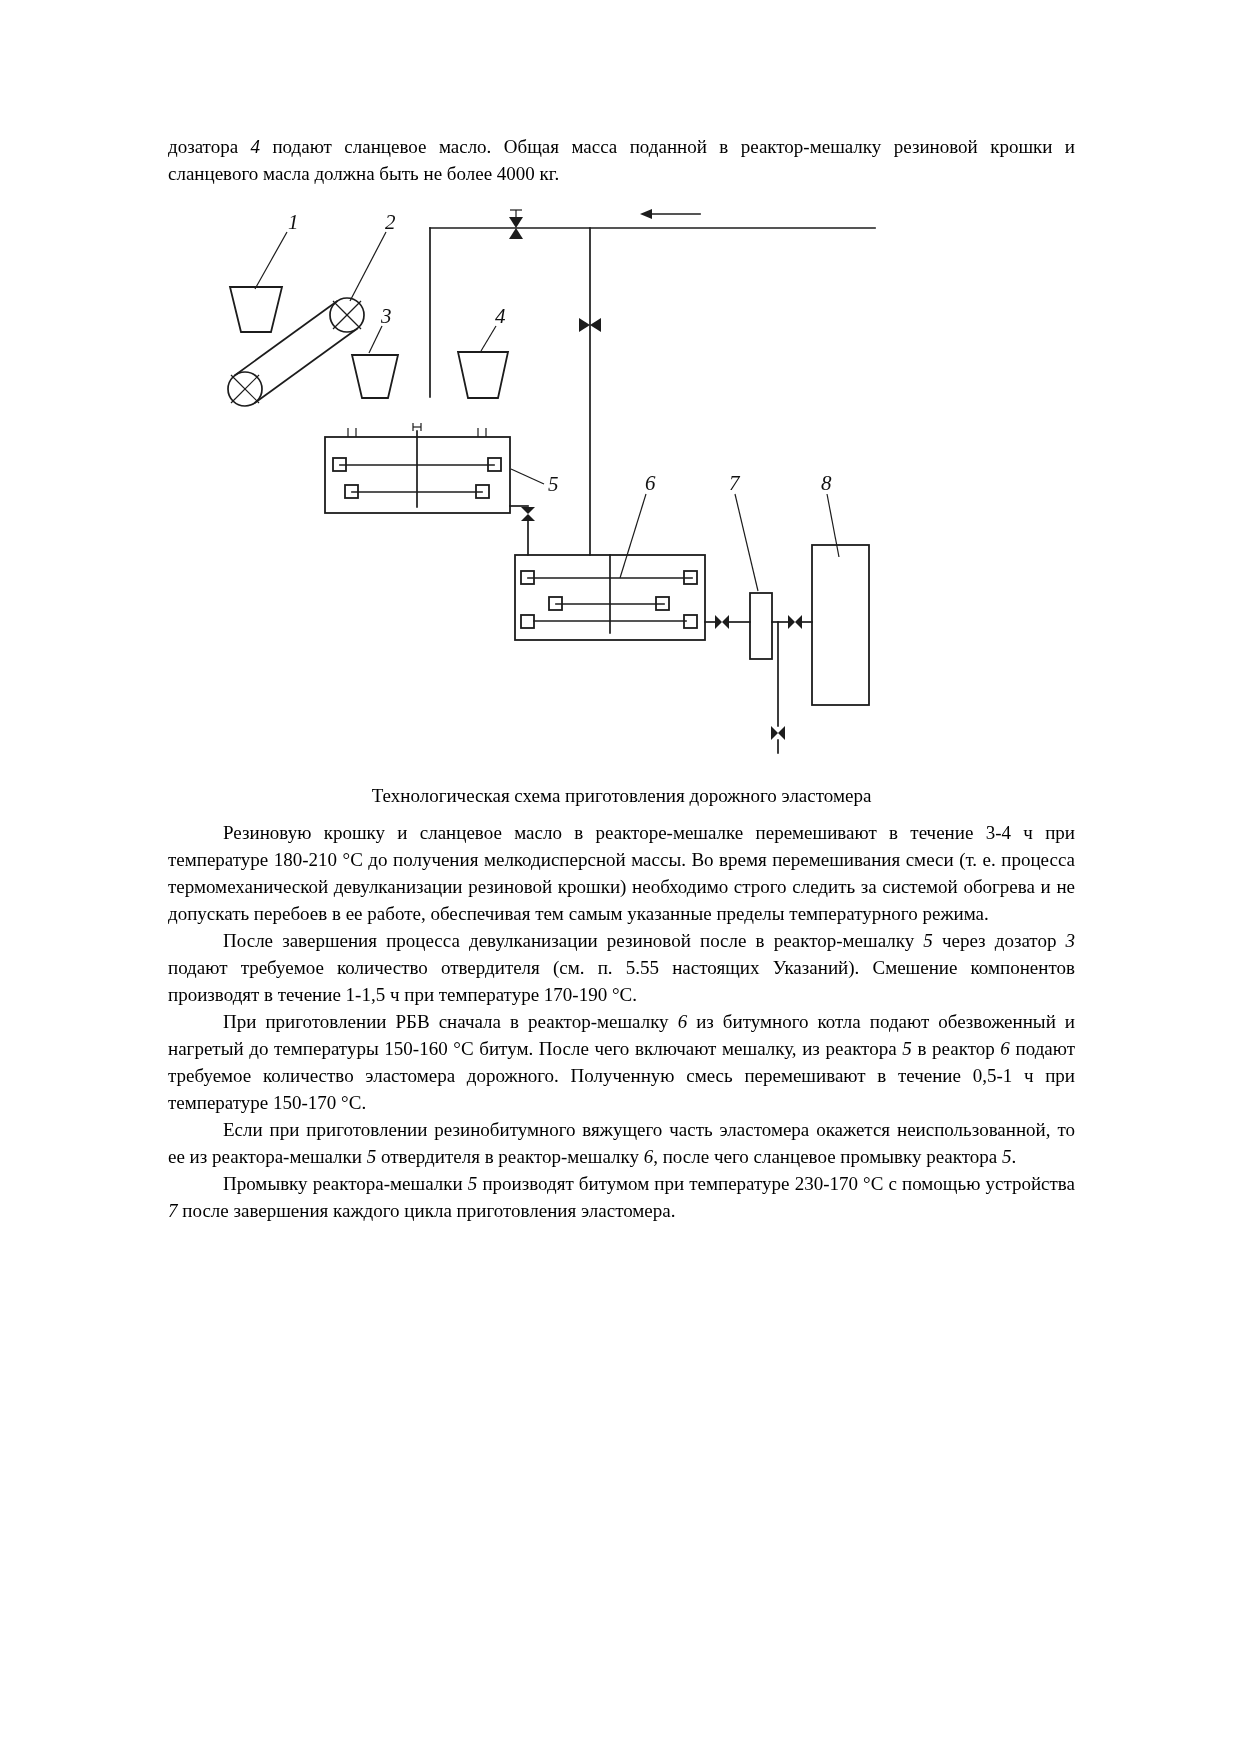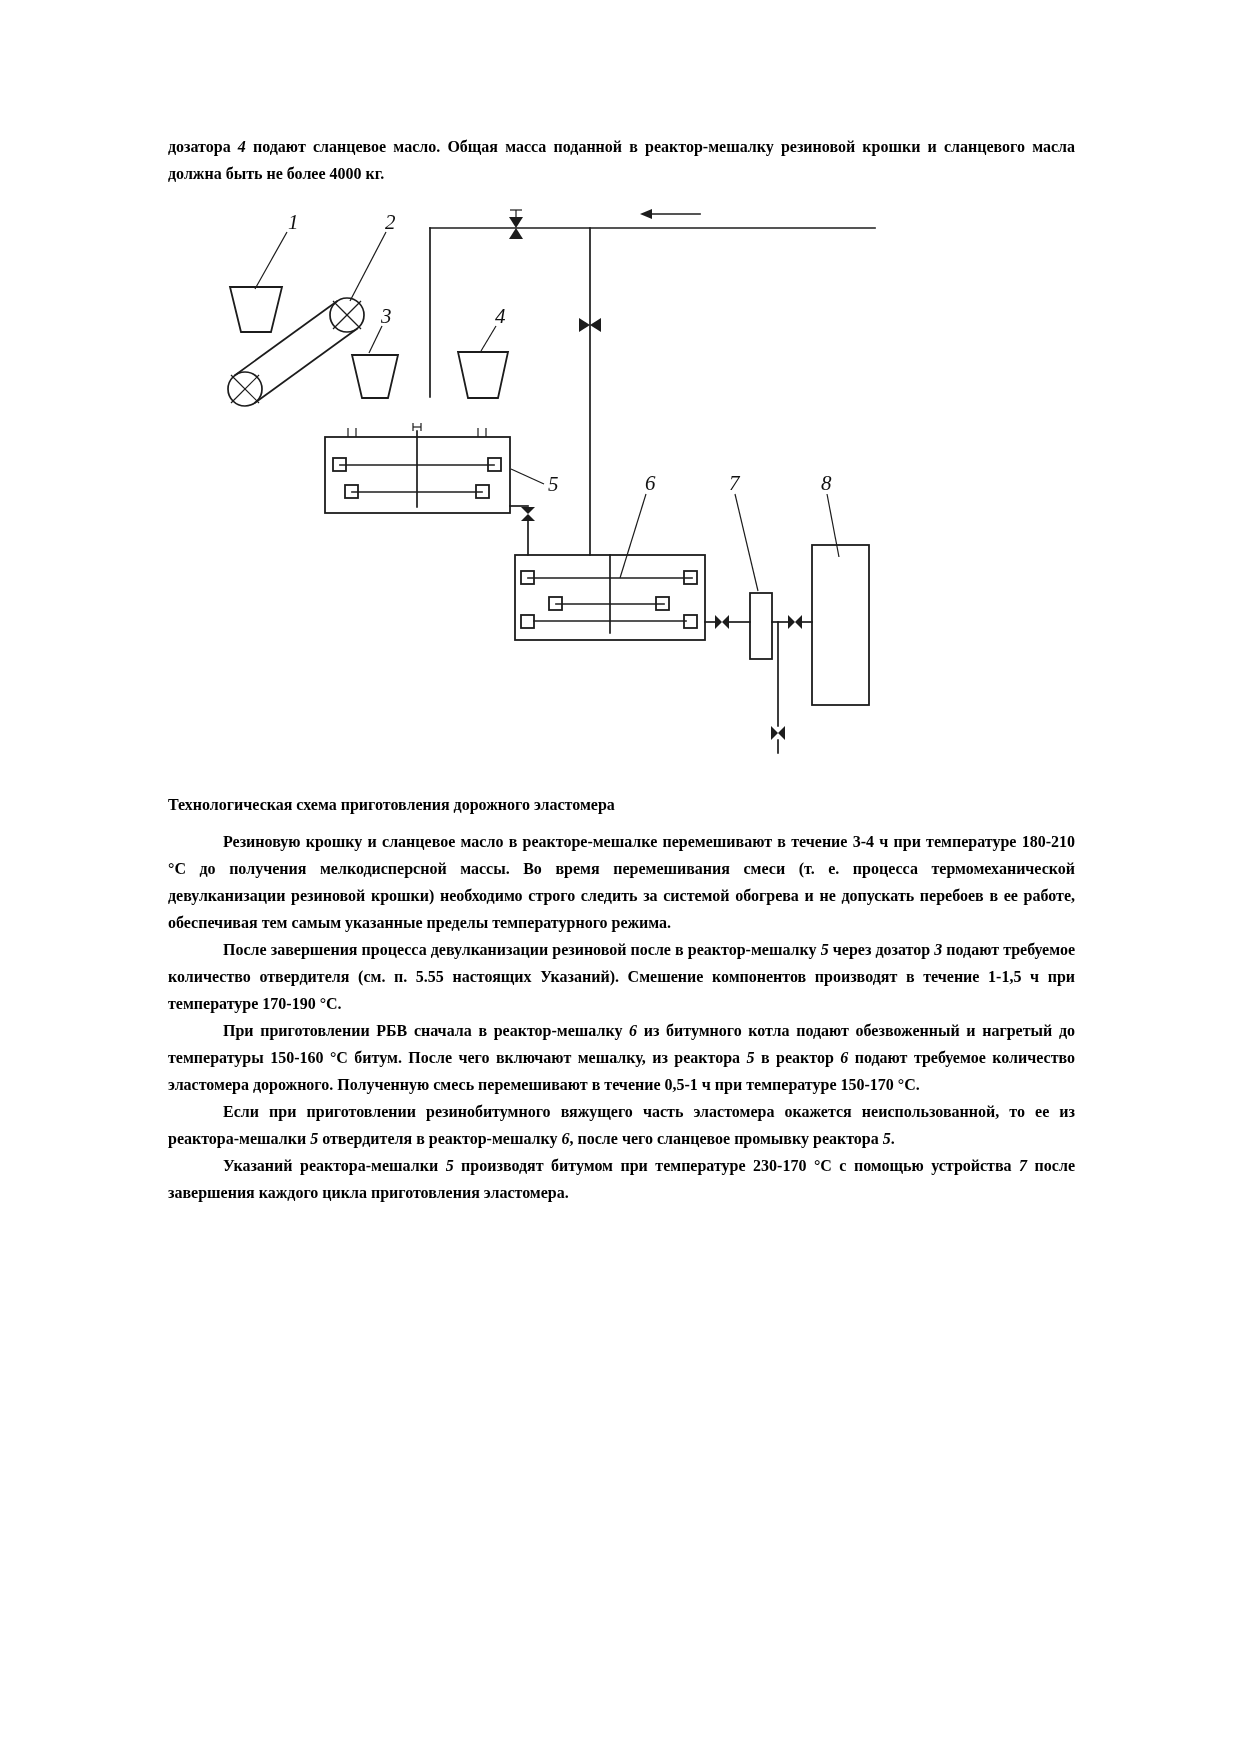--- a/index.html
+++ b/index.html
@@ -3,25 +3,25 @@
 <meta charset="utf-8">
 <style>
   html,body { margin:0; padding:0; background:#e8e8e8; }
   .page {
     width:1240px; height:1755px; background:#ffffff; margin:0 auto;
     box-sizing:border-box; padding:133px 165px 0 168px;
     font-family:"Liberation Serif", serif; color:#000;
     position:relative; overflow:hidden;
   }
   p.body-par {
-    font-size:16px; line-height:27px; text-align:justify;
-    margin:0; text-indent:55px;font-weight:bold;
+    font-size:19px; line-height:27px; text-align:justify;
+    margin:0; text-indent:55px;
   }
   p.intro { text-indent:0; }
-  p.caption { text-indent:0; margin:26px 0 10px 0; }
+  p.caption { text-align:center; text-indent:0; margin:17px 0 10px 0; }
   .diagram-wrap { margin:18px 0 0 -8px; height:560px; }
   
   .d-line   { stroke:#1c1c1c; stroke-width:1.7; fill:none; stroke-linecap:square; }
   .d-thin   { stroke:#1c1c1c; stroke-width:1.2; fill:none; }
   .d-rect   { stroke:#1c1c1c; stroke-width:1.8; fill:none; }
   .d-fill   { fill:#1c1c1c; stroke:none; }
   .d-label  { font-family:"Liberation Serif", serif; font-style:italic; font-size:21px; fill:#111; }
 </style>
 </head>
 <body>
@@ -167,15 +167,15 @@
       </g>
     </svg>
   </div>
 
   <p class="body-par caption">Технологическая схема приготовления дорожного эластомера</p>
 
   <p class="body-par"><span>Резиновую крошку и сланцевое масло в реакторе-мешалке перемешивают в течение 3-4 ч при температуре 180-210 °С до получения мелкодисперсной массы. Во время перемешивания смеси (т. е. процесса термомеханической девулканизации резиновой крошки) необходимо строго следить за системой обогрева и не допускать перебоев в ее работе, обеспечивая тем самым указанные пределы температурного режима.</span></p>
   <p class="body-par"><span>После завершения процесса девулканизации резиновой после в реактор-мешалку </span><i>5</i><span> через дозатор </span><i>3</i><span> подают требуемое количество отвердителя (см. п. 5.55 настоящих Указаний). Смешение компонентов производят в течение 1-1,5 ч при температуре 170-190 °С.</span></p>
   <p class="body-par"><span>При приготовлении РБВ сначала в реактор-мешалку </span><i>6</i><span> из битумного котла подают обезвоженный и нагретый до температуры 150-160 °С битум. После чего включают мешалку, из реактора </span><i>5</i><span> в реактор </span><i>6</i><span> подают требуемое количество эластомера дорожного. Полученную смесь перемешивают в течение 0,5-1 ч при температуре 150-170 °С.</span></p>
   <p class="body-par"><span>Если при приготовлении резинобитумного вяжущего часть эластомера окажется неиспользованной, то ее из реактора-мешалки </span><i>5</i><span> отвердителя в реактор-мешалку </span><i>6</i><span>, после чего сланцевое промывку реактора </span><i>5</i><span>.</span></p>
-  <p class="body-par"><span>Указаний реактора-мешалки </span><i>5</i><span> производят битумом при температуре 230-170 °С с помощью устройства </span><i>7</i><span> после завершения каждого цикла приготовления эластомера.</span></p>
+  <p class="body-par"><span>Промывку реактора-мешалки </span><i>5</i><span> производят битумом при температуре 230-170 °С с помощью устройства </span><i>7</i><span> после завершения каждого цикла приготовления эластомера.</span></p>
 
 </div>
 
 </body></html>

